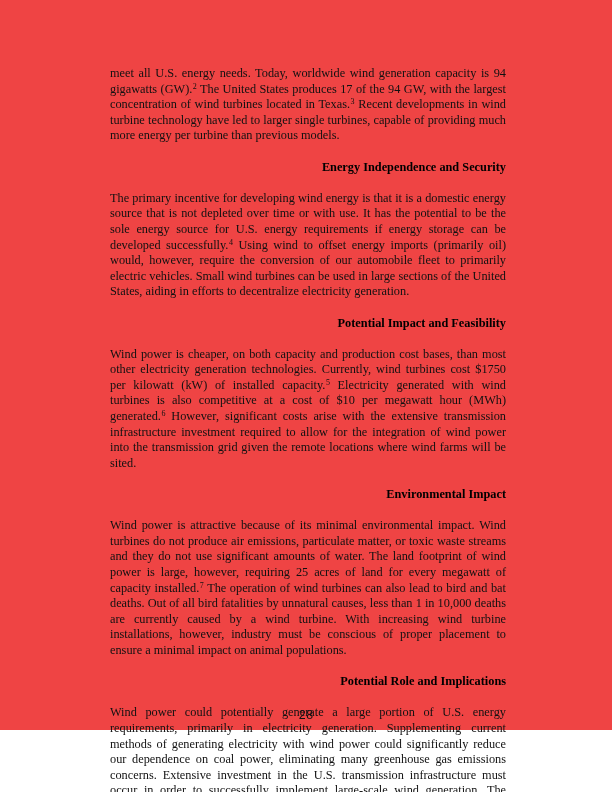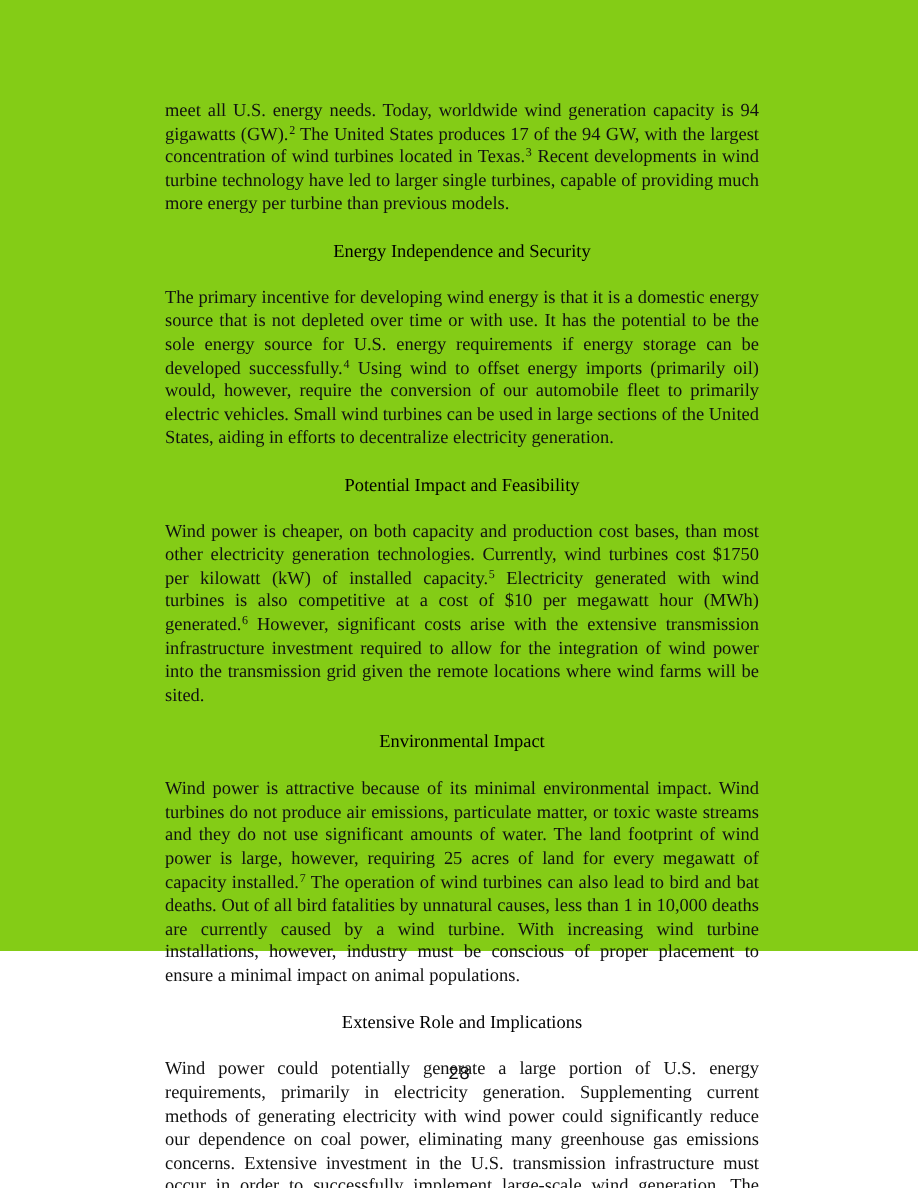--- a/index.html
+++ b/index.html
@@ -14,44 +14,44 @@
     position: relative;
     font-family: "Liberation Serif", "DejaVu Serif", serif;
     color: #000000;
     overflow: hidden;
   }
   .page {
     position: absolute;
     left: 0;
     top: 0;
     width: 612px;
-    height: 634px;
-    background: #84cc16;
+    height: 730px;
+    background: #ef4444;
   }
   .content {
     position: absolute;
     left: 110px;
     top: 66px;
     width: 396px;
   }
   p.para {
     margin: 0 0 0 0;
     font-size: 12.3px;
     line-height: 15.6px;
     text-align: justify;
     text-justify: inter-word;
     color: #111111;
     -webkit-font-smoothing: antialiased;
   }
   h2.heading {
     margin: 0;
     font-size: 12.3px;
     line-height: 15.6px;
-    font-weight: normal;
-    text-align: center;
+    font-weight: bold;
+    text-align: right;
     color: #000000;
   }
   .gap-after-para { height: 15.6px; }
   .gap-after-heading { height: 15.6px; }
   sup.fn {
     font-size: 8px;
     vertical-align: 4px;
     line-height: 0;
     padding-left: 0.5px;
   }
@@ -78,18 +78,18 @@
       <p class="para"><span>The primary incentive for developing wind energy is that it is a domestic energy source that is not depleted over time or with use.  It has the potential to be the sole energy source for U.S. energy requirements if energy storage can be developed successfully.</span><sup class="fn">4</sup><span>  Using wind to offset energy imports (primarily oil) would, however, require the conversion of our automobile fleet to primarily electric vehicles.  Small wind turbines can be used in large sections of the United States, aiding in efforts to decentralize electricity generation.</span></p>
       <div class="gap-after-para"></div>
       <h2 class="heading">Potential Impact and Feasibility</h2>
       <div class="gap-after-heading"></div>
       <p class="para"><span>Wind power is cheaper, on both capacity and production cost bases, than most other electricity generation technologies.  Currently, wind turbines cost $1750 per kilowatt (kW) of installed capacity.</span><sup class="fn">5</sup><span>  Electricity generated with wind turbines is also competitive at a cost of $10 per megawatt hour (MWh) generated.</span><sup class="fn">6</sup><span>  However, significant costs arise with the extensive transmission infrastructure investment required to allow for the integration of wind power into the transmission grid given the remote locations where wind farms will be sited.</span></p>
       <div class="gap-after-para"></div>
       <h2 class="heading">Environmental Impact</h2>
       <div class="gap-after-heading"></div>
       <p class="para"><span>Wind power is attractive because of its minimal environmental impact.  Wind turbines do not produce air emissions, particulate matter, or toxic waste streams and they do not use significant amounts of water.  The land footprint of wind power is large, however, requiring 25 acres of land for every megawatt of capacity installed.</span><sup class="fn">7</sup><span>  The operation of wind turbines can also lead to bird and bat deaths.  Out of all bird fatalities by unnatural causes, less than 1 in 10,000 deaths are currently caused by a wind turbine.  With increasing wind turbine installations, however, industry must be conscious of proper placement to ensure a minimal impact on animal populations.</span></p>
       <div class="gap-after-para"></div>
-      <h2 class="heading">Extensive Role and Implications</h2>
+      <h2 class="heading">Potential Role and Implications</h2>
       <div class="gap-after-heading"></div>
       <p class="para"><span>Wind power could potentially generate a large portion of U.S. energy requirements, primarily in electricity generation.  Supplementing current methods of generating electricity with wind power could significantly reduce our dependence on coal power, eliminating many greenhouse gas emissions concerns.  Extensive investment in the U.S. transmission infrastructure must occur in order to successfully implement large-scale wind generation.  The extensive land use required for this level of implementation also presents an obstacle to the further development of wind power.  Without the development of large-scale energy storage, wind intermittency could threaten grid reliability.</span></p>
     </div>
   <div class="pagenum">28</div>
 </div>
 
 </body></html>

